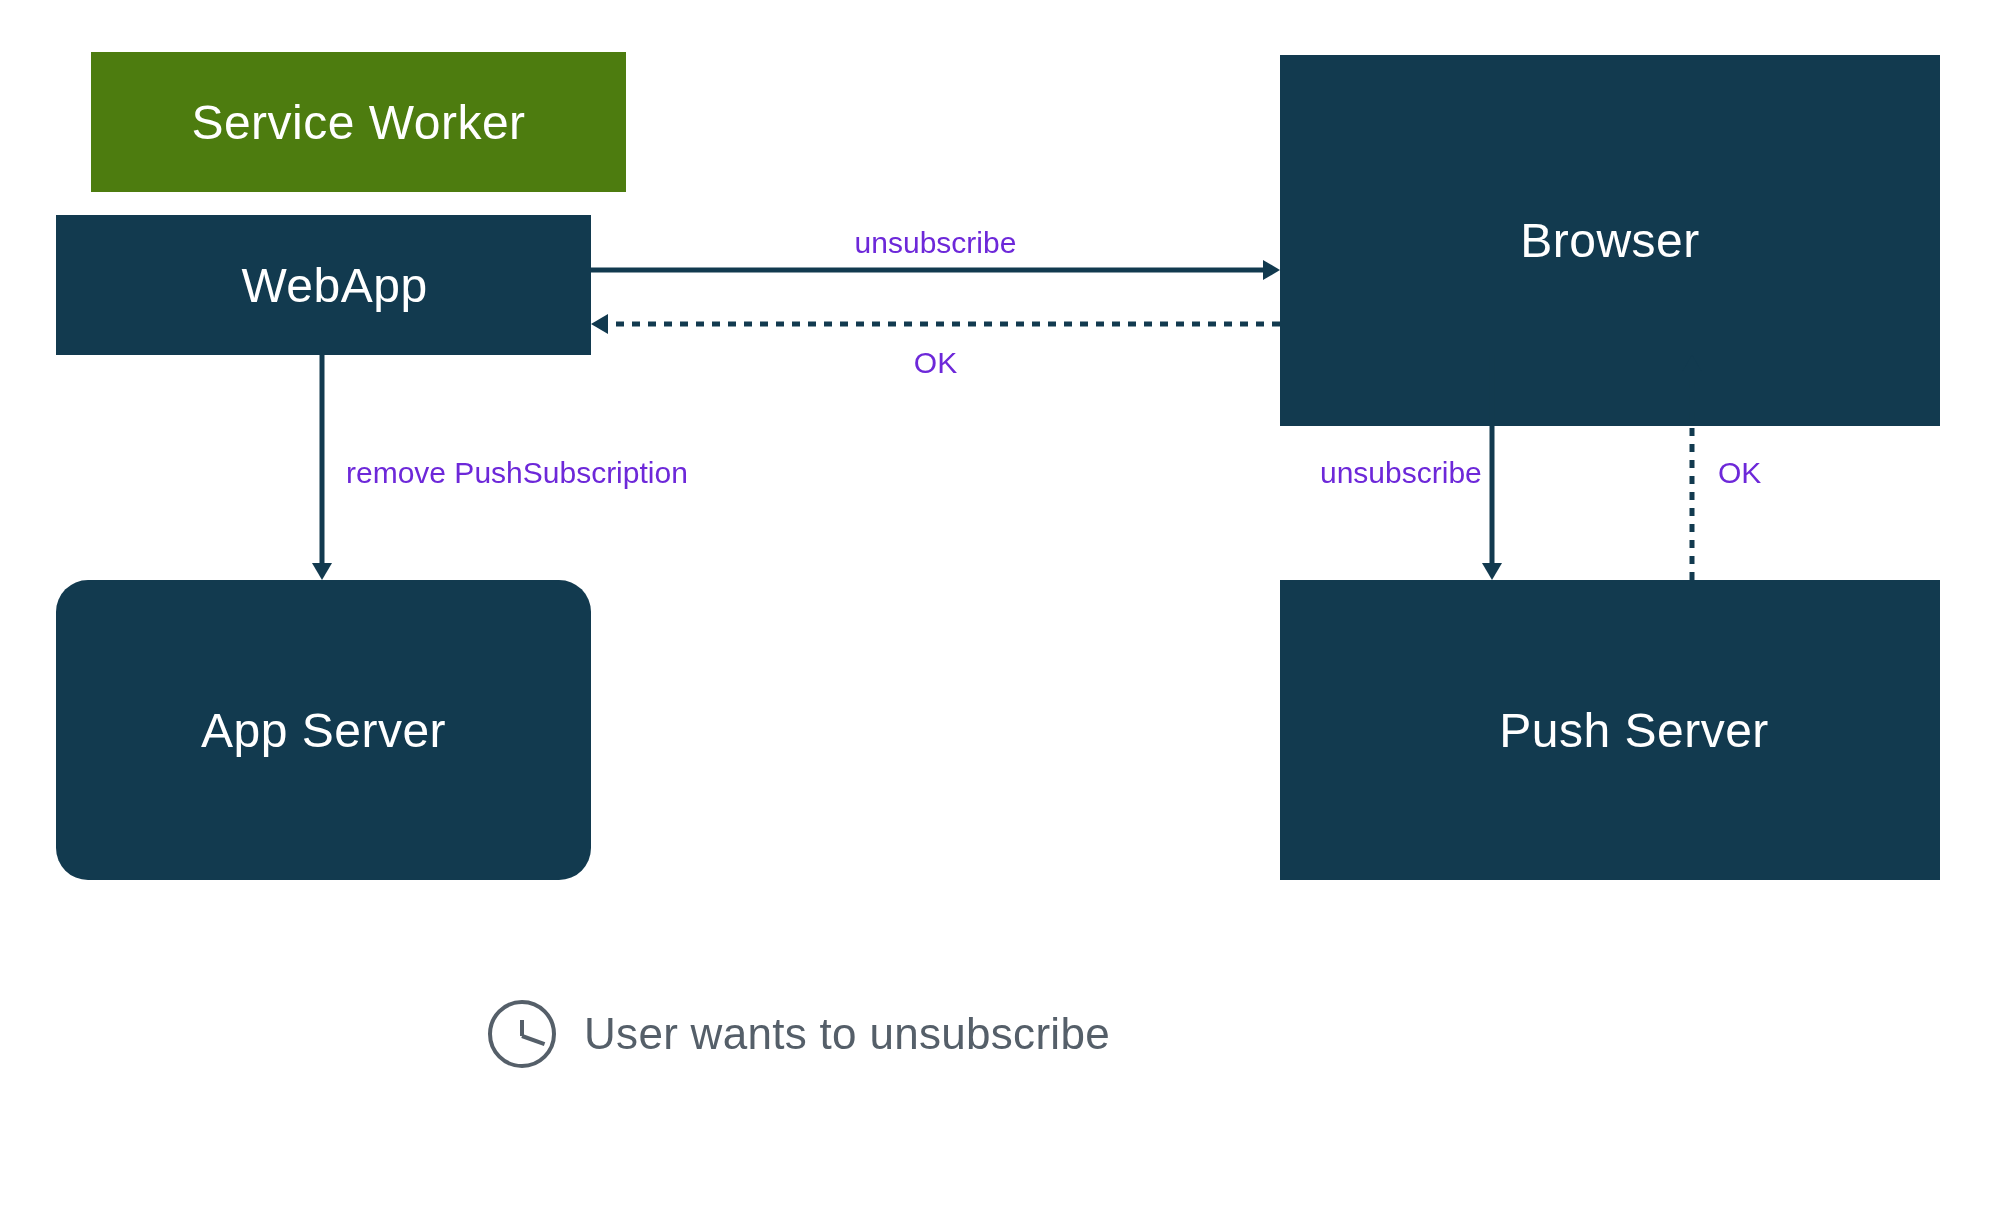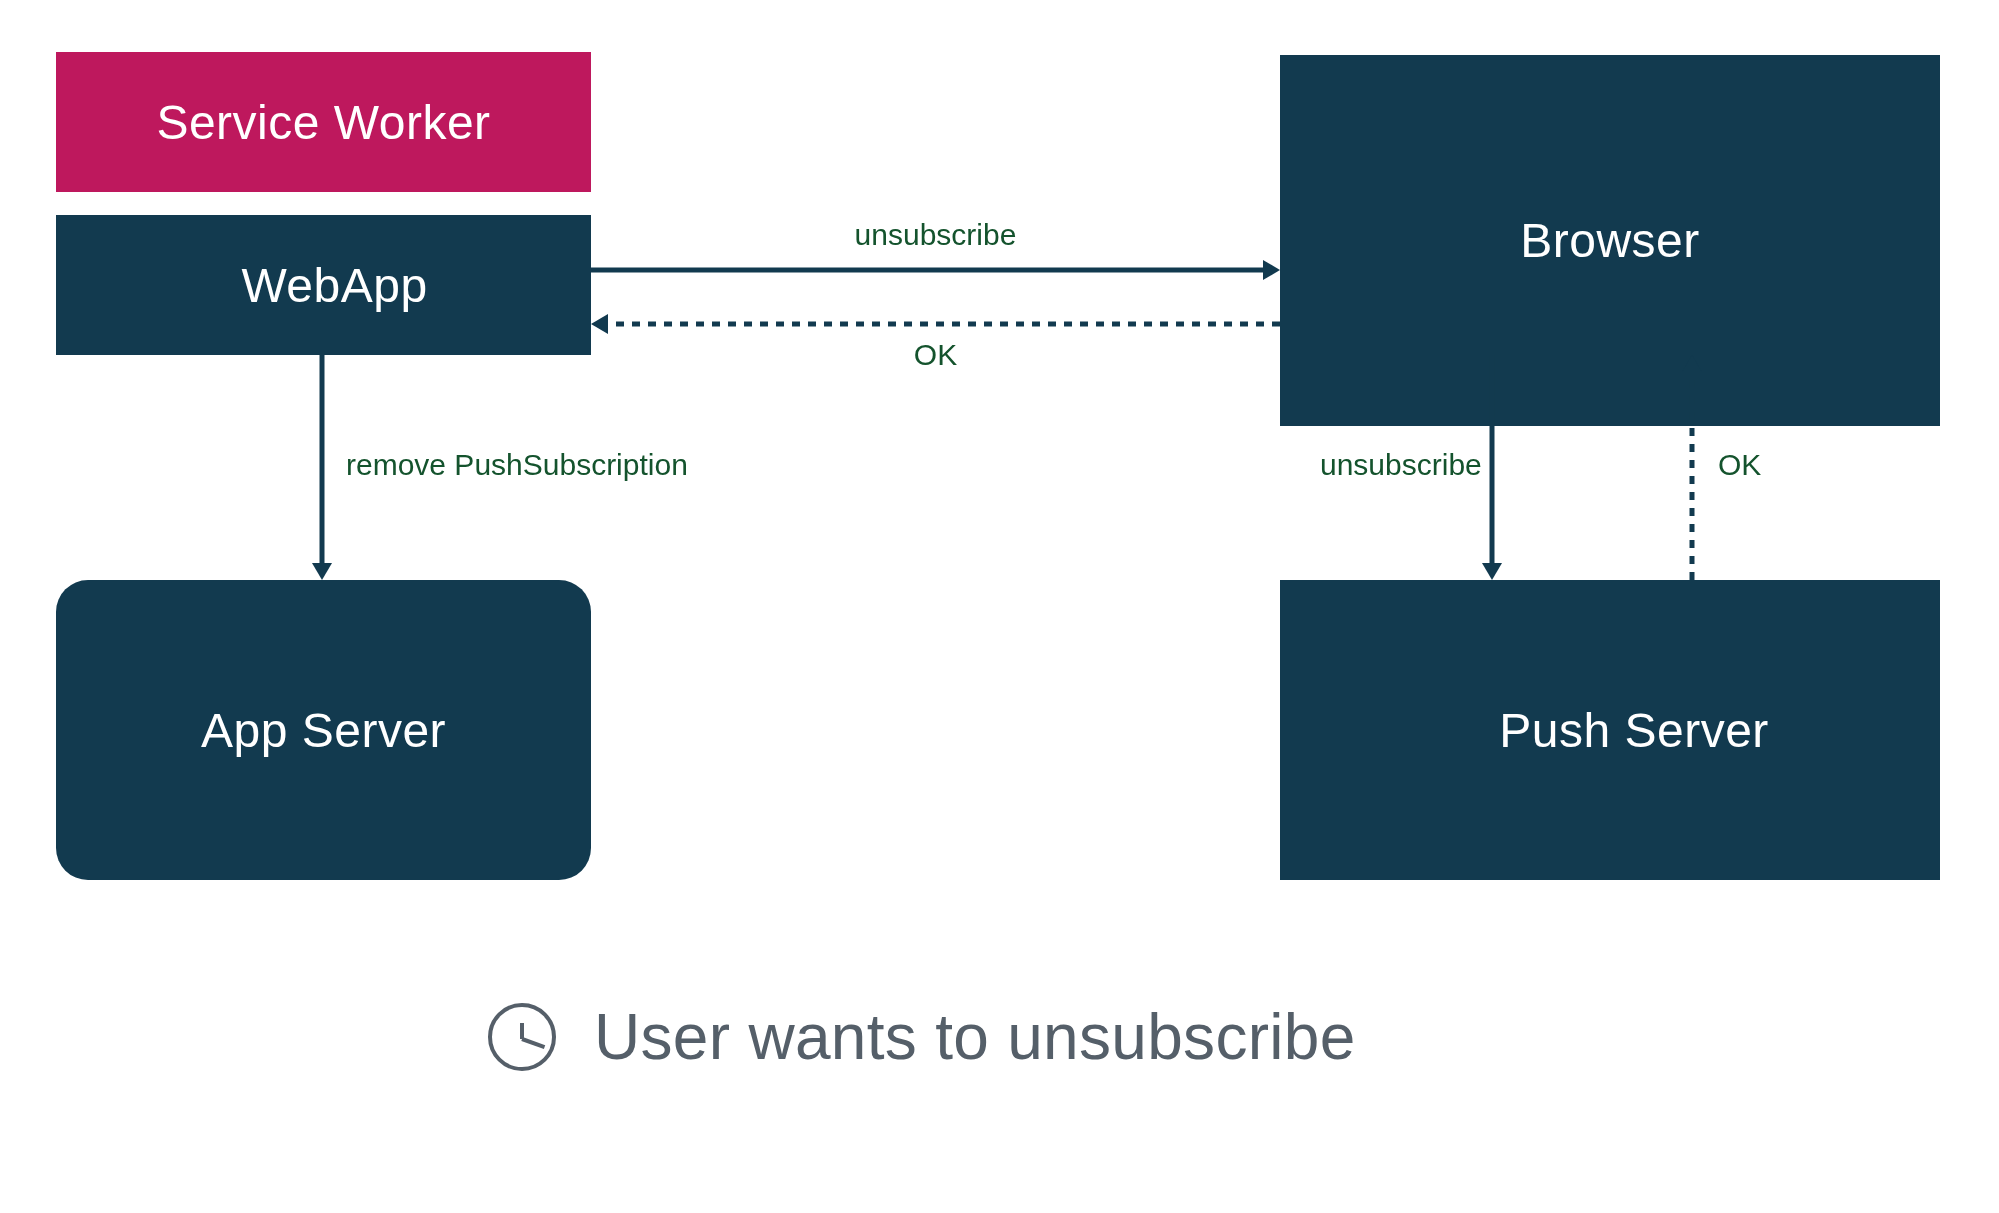--- a/index.html
+++ b/index.html
@@ -16,45 +16,45 @@
   }
   .box {
     position: absolute;
     display: flex;
     align-items: center;
     justify-content: center;
     color: #ffffff;
     box-sizing: border-box;
   }
   .box-dark { background: #123a4f; }
-  .box-light { background: #be185d; }
+  .box-light { background: #4d7c0f; margin-left: 35px; }
   .label {
     font-weight: 300;
     font-size: 48px;
     letter-spacing: 0.5px;
   }
   .edge-label {
     position: absolute;
-    color: #14532d;
+    color: #6d28d9;
     font-weight: 300;
     font-size: 30px;
     text-align: center;
+    margin-top: 8px;
   }
   .caption-wrap {
     position: absolute;
     display: flex;
     align-items: center;
     gap: 28px;
     color: #555f69;
   }
   .caption-text {
     font-weight: 300;
-    font-size: 64px;
+    font-size: 44px;
     letter-spacing: 0.3px;
-    margin-left: 10px;
   }
   svg.arrow { position: absolute; overflow: visible; }
   .clock-icon {
     width: 68px;
     height: 68px;
     border: 4px solid #555f69;
     border-radius: 50%;
     position: relative;
     box-sizing: border-box;
   }

